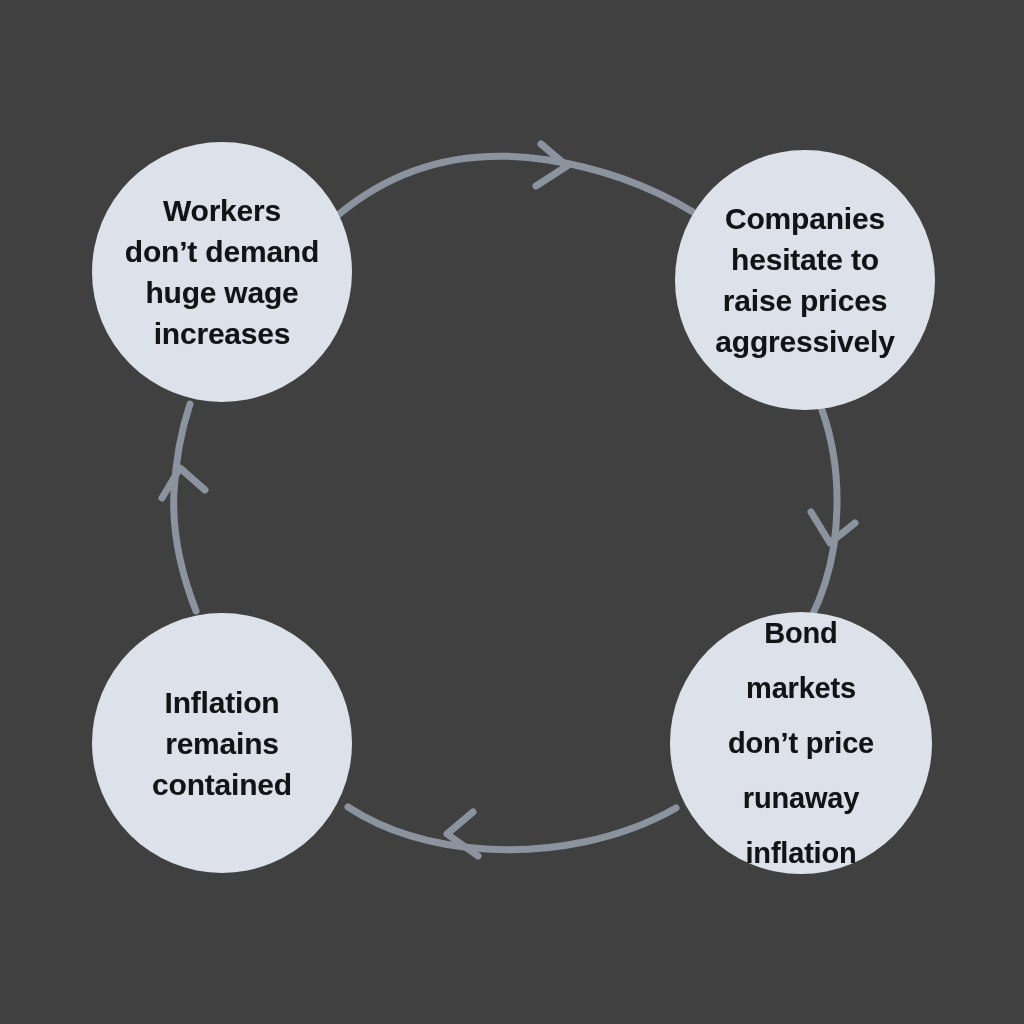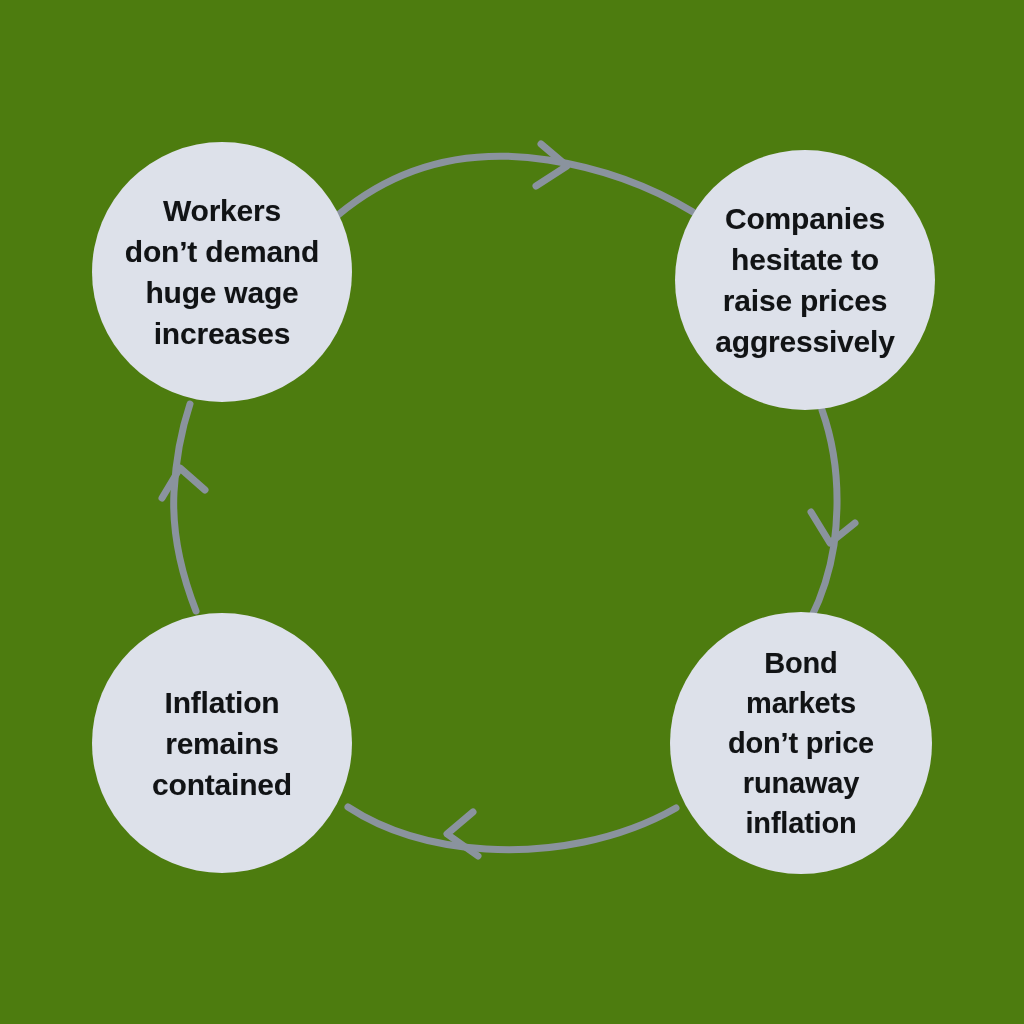--- a/index.html
+++ b/index.html
@@ -11,21 +11,21 @@
   body {
     width: 1024px;
     height: 1024px;
     overflow: hidden;
     font-family: "Liberation Sans", sans-serif;
   }
   #canvas {
     position: relative;
     width: 1024px;
     height: 1024px;
-    background: #4d7c0f;
+    background: #404040;
   }
   #edges {
     position: absolute;
     left: 0;
     top: 0;
     width: 1024px;
     height: 1024px;
   }
   .node {
     position: absolute;
@@ -45,21 +45,21 @@
     line-height: 41px;
     letter-spacing: -0.2px;
     white-space: pre-line;
     padding: 0 10px;
     text-shadow: 0 0 1px rgba(0,0,0,0.18);
   }
   #node-0 { left: 92px;  top: 142px; width: 260px; height: 260px; }
   #node-1 { left: 675px; top: 150px; width: 260px; height: 260px; justify-content: center; }
   #node-2 { left: 670px; top: 612px; width: 262px; height: 262px; }
   #node-3 { left: 92px;  top: 613px; width: 260px; height: 260px; }
-  #node-2 .node-label { font-size: 29px; line-height: 40px; }
+  #node-2 .node-label { font-size: 29px; line-height: 55px; }
 </style>
 </head>
 <body>
 
 <div id="canvas">
 
   <svg id="edges" viewBox="0 0 1024 1024" xmlns="http://www.w3.org/2000/svg">
     <g fill="none" stroke="#8a939e" stroke-width="7" stroke-linecap="round" stroke-linejoin="round">
 
       <g>

